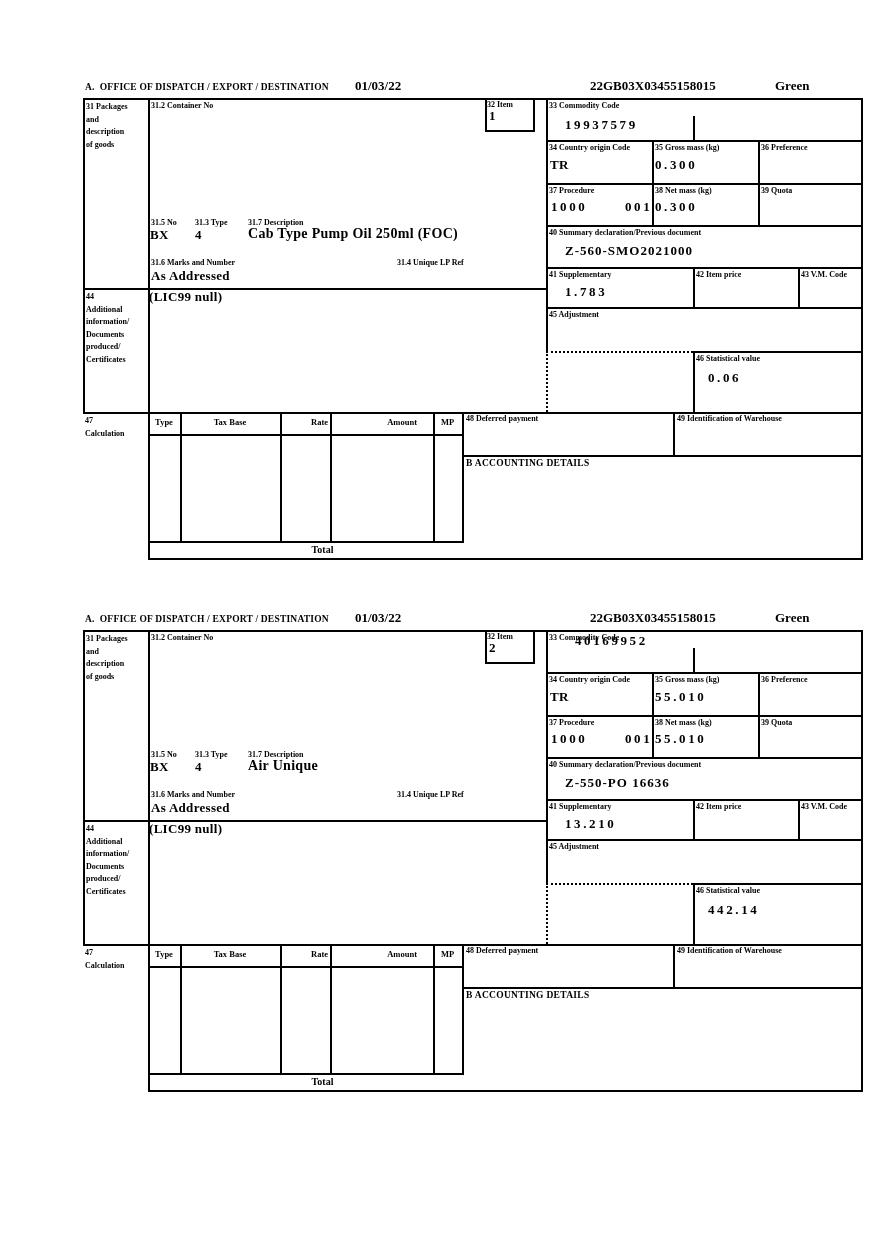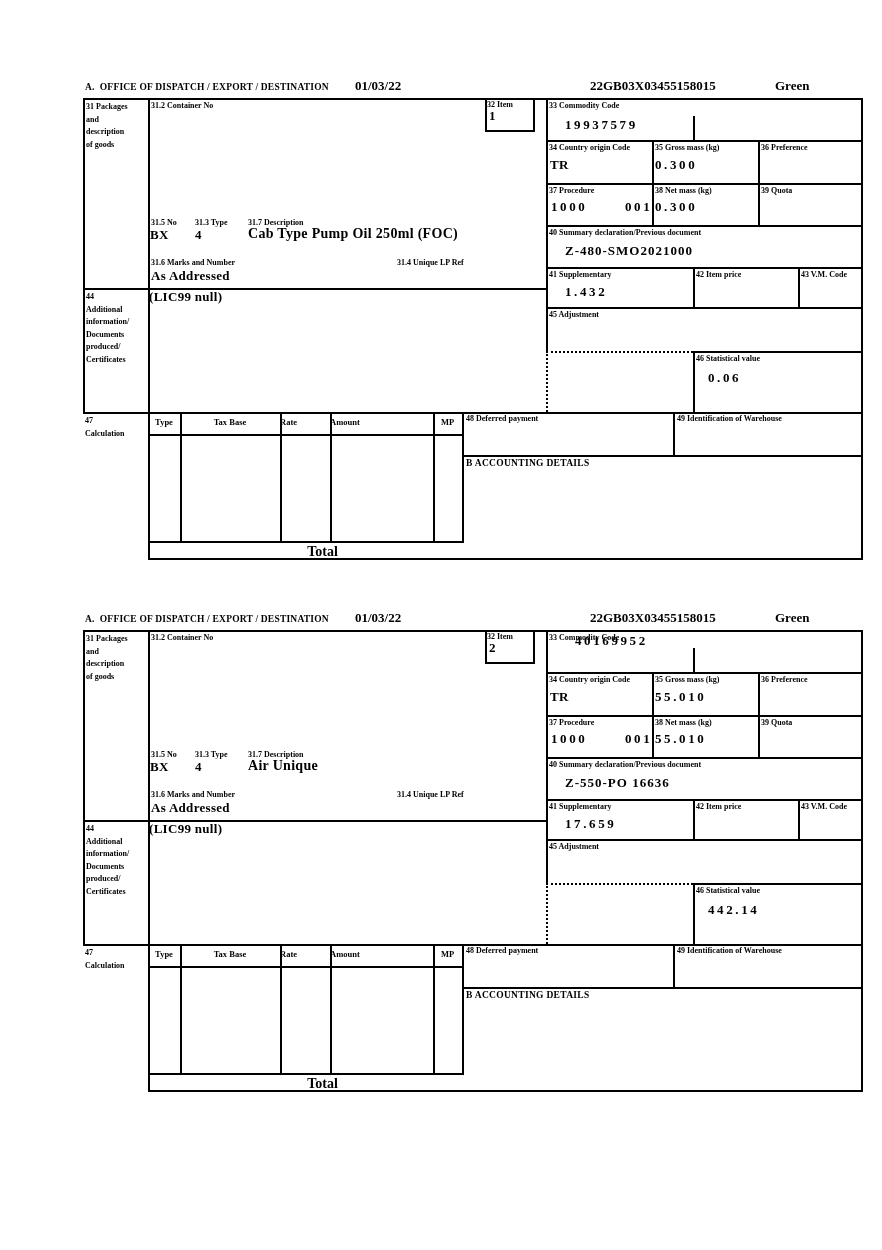--- a/index.html
+++ b/index.html
@@ -15,23 +15,23 @@
   
   .lb{position:absolute;font-size:8px;line-height:10px;white-space:nowrap;}
   .lbw{position:absolute;font-size:8px;line-height:12.5px;white-space:pre-line;}
   .val{position:absolute;font-size:13px;line-height:14px;white-space:nowrap;letter-spacing:0.3px;}
   .num{letter-spacing:2.6px;}
   .desc{font-size:14px;}
   .h-office{position:absolute;font-size:9.5px;letter-spacing:0.2px;white-space:pre;}
   .h-big{position:absolute;font-size:13px;white-space:nowrap;}
   .th{position:absolute;font-size:8.5px;white-space:nowrap;}
   .tc{text-align:center;}
-  .tr{text-align:left;}
+  .tr{text-align:right;}
   .bacc{position:absolute;font-size:9.5px;letter-spacing:0.3px;white-space:nowrap;}
-  .total{position:absolute;font-size:14px;text-align:center;box-sizing:border-box;padding-left:35px;}
+  .total{position:absolute;font-size:10px;text-align:center;box-sizing:border-box;padding-left:35px;}
 </style>
 </head>
 <body>
 
 <div id="page">
 
   <div class="section" style="top:78px;">
     <div class="h-office" style="left:2px;top:4px;">A.  OFFICE OF DISPATCH / EXPORT / DESTINATION</div>
     <div class="h-big" style="left:272px;top:0;">01/03/22</div>
     <div class="h-big" style="left:507px;top:0;">22GB03X03455158015</div>
@@ -99,23 +99,23 @@
       <div class="lb" style="left:68px;top:120px;">31.5 No</div>
       <div class="lb" style="left:112px;top:120px;">31.3 Type</div>
       <div class="lb" style="left:165px;top:120px;">31.7 Description</div>
       <div class="val" style="left:67px;top:130px;">BX</div>
       <div class="val" style="left:112px;top:130px;">4</div>
       <div class="val desc" style="left:165px;top:129px;">Cab Type Pump Oil 250ml (FOC)</div>
       <div class="lb" style="left:68px;top:160px;">31.6 Marks and Number</div>
       <div class="val" style="left:68px;top:171px;">As Addressed</div>
       <div class="lb" style="left:314px;top:160px;">31.4 Unique LP Ref</div>
       <div class="lb" style="left:466px;top:130px;">40 Summary declaration/Previous document</div>
-      <div class="val" style="left:482px;top:146px;letter-spacing:1px;">Z-480-SMO2021000</div>
+      <div class="val" style="left:482px;top:146px;letter-spacing:1px;">Z-560-SMO2021000</div>
       <div class="lb" style="left:466px;top:172px;">41 Supplementary</div>
-      <div class="val num" style="left:482px;top:187px;">1.432</div>
+      <div class="val num" style="left:482px;top:187px;">1.783</div>
       <div class="lb" style="left:613px;top:172px;">42 Item price</div>
       <div class="lb" style="left:718px;top:172px;">43 V.M. Code</div>
       <div class="lbw" style="left:3px;top:193px;width:62px;">44
 Additional
 information/
 Documents
 produced/
 Certificates</div>
       <div class="val" style="left:66px;top:192px;">(LIC99 null)</div>
       <div class="lb" style="left:466px;top:212px;">45 Adjustment</div>
@@ -203,21 +203,21 @@
       <div class="lb" style="left:165px;top:120px;">31.7 Description</div>
       <div class="val" style="left:67px;top:130px;">BX</div>
       <div class="val" style="left:112px;top:130px;">4</div>
       <div class="val desc" style="left:165px;top:129px;">Air Unique</div>
       <div class="lb" style="left:68px;top:160px;">31.6 Marks and Number</div>
       <div class="val" style="left:68px;top:171px;">As Addressed</div>
       <div class="lb" style="left:314px;top:160px;">31.4 Unique LP Ref</div>
       <div class="lb" style="left:466px;top:130px;">40 Summary declaration/Previous document</div>
       <div class="val" style="left:482px;top:146px;letter-spacing:1px;">Z-550-PO 16636</div>
       <div class="lb" style="left:466px;top:172px;">41 Supplementary</div>
-      <div class="val num" style="left:482px;top:187px;">17.659</div>
+      <div class="val num" style="left:482px;top:187px;">13.210</div>
       <div class="lb" style="left:613px;top:172px;">42 Item price</div>
       <div class="lb" style="left:718px;top:172px;">43 V.M. Code</div>
       <div class="lbw" style="left:3px;top:193px;width:62px;">44
 Additional
 information/
 Documents
 produced/
 Certificates</div>
       <div class="val" style="left:66px;top:192px;">(LIC99 null)</div>
       <div class="lb" style="left:466px;top:212px;">45 Adjustment</div>

